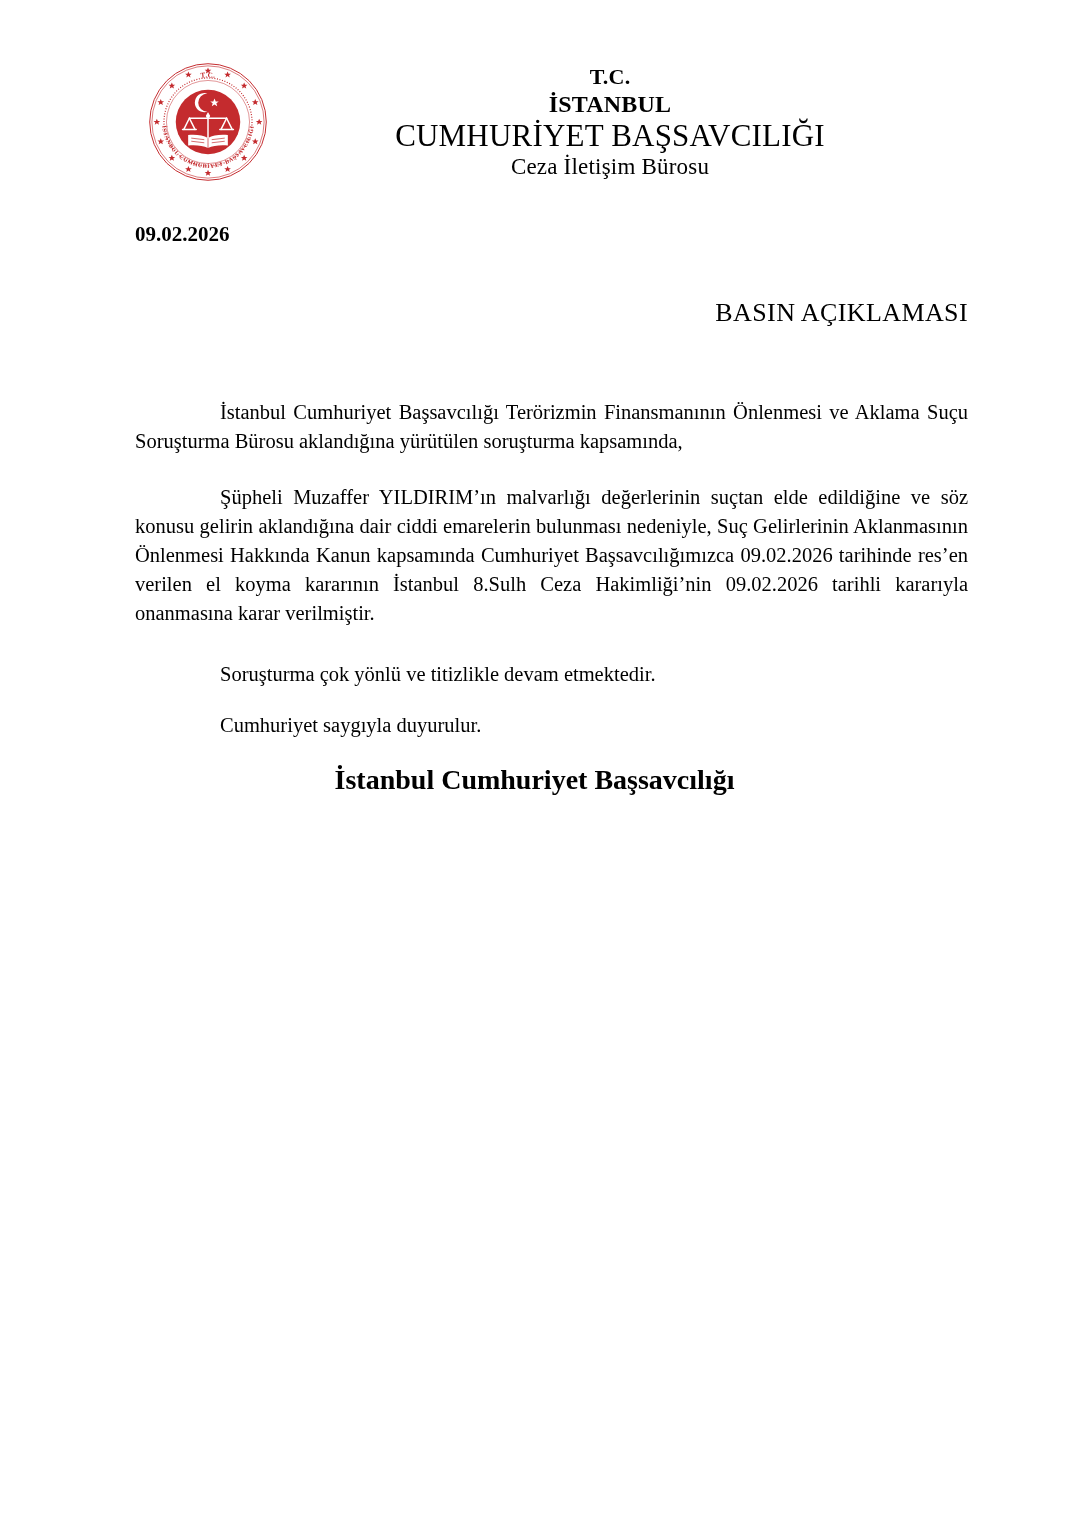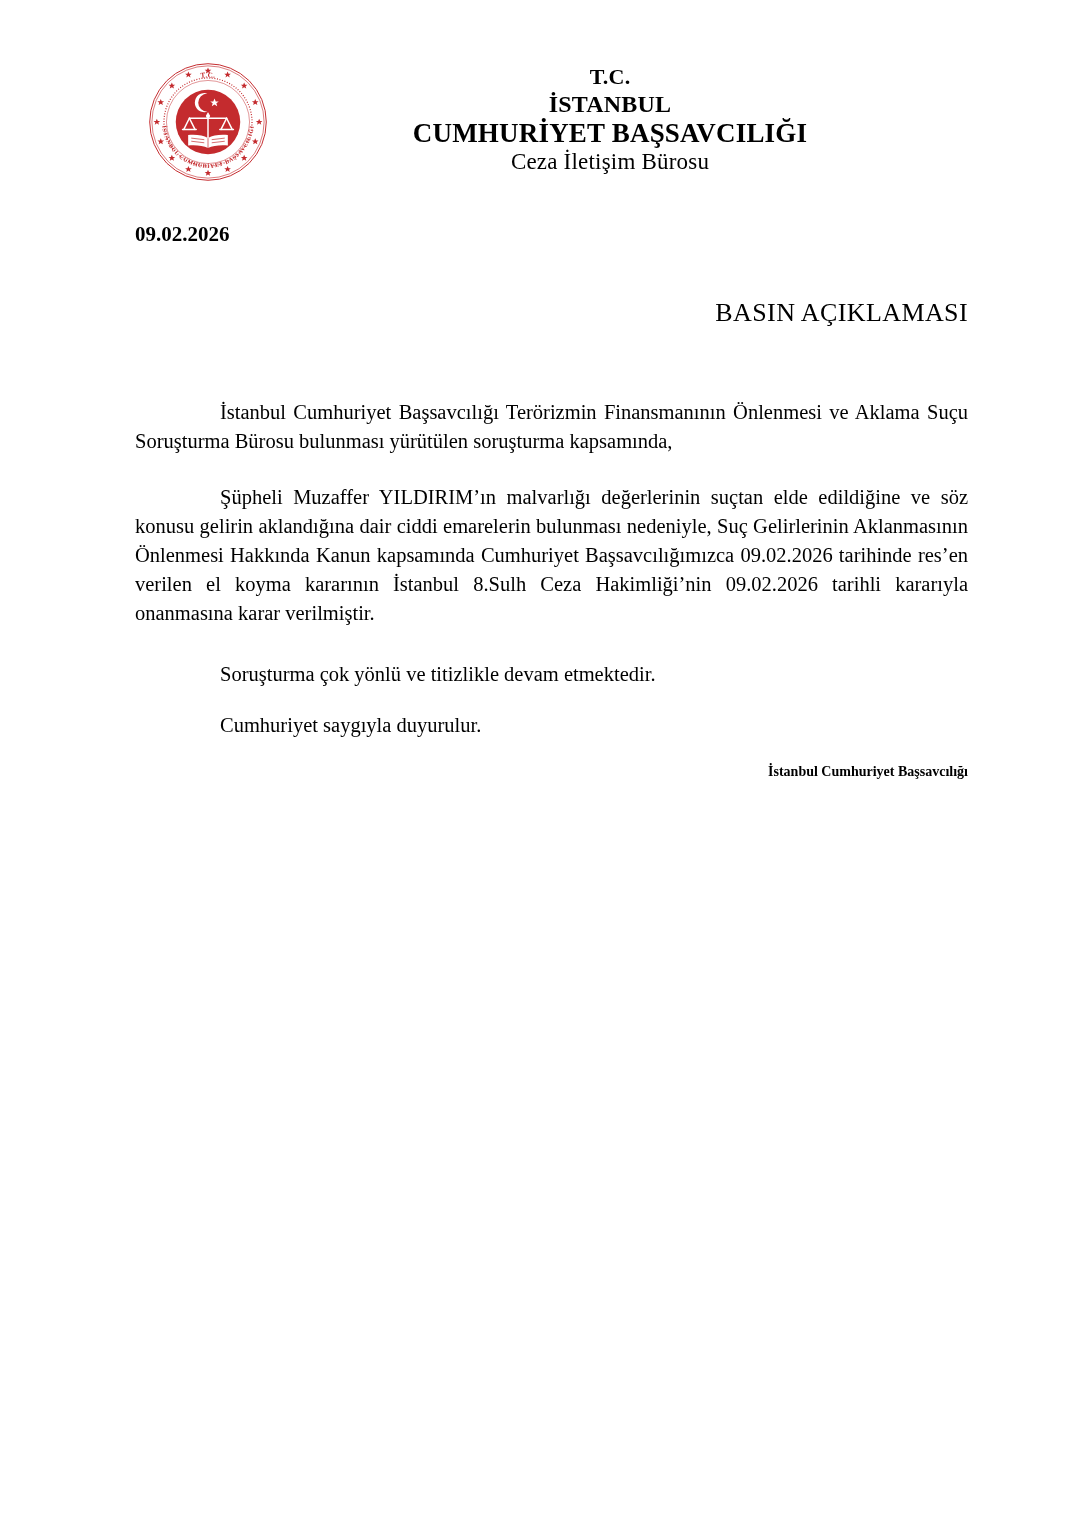--- a/index.html
+++ b/index.html
@@ -53,22 +53,22 @@
     font-size: 22px;
     font-weight: bold;
     letter-spacing: 0.2px;
   }
   .header-text .hl2 {
     font-size: 24px;
     font-weight: bold;
     letter-spacing: 0.2px;
   }
   .header-text .hl3 {
-    font-size: 27px;
-    font-weight: bold;
+    font-size: 31px;
+    font-weight: normal;
     letter-spacing: 0.2px;
   }
   .header-text .hl4 {
     font-size: 23px;
     font-weight: normal;
     letter-spacing: 0.2px;
   }
 
   
   .doc-date {
@@ -114,25 +114,25 @@
     text-align: left;
   }
   .para.tight {
     margin-bottom: 22px;
     margin-top: 32px;
   }
 
   
   .signature {
     position: absolute;
-    left: 135px;
+    left: 118px;
     top: 764px;
     width: 833px;
-    text-align: right;
-    font-size: 14px;
+    text-align: center;
+    font-size: 28px;
     font-weight: bold;
   }
 </style>
 </head>
 <body>
 
 <div class="page">
 
   <div class="letterhead">
 
@@ -221,21 +221,21 @@
       <div class="hl3">CUMHURİYET BAŞSAVCILIĞI</div>
       <div class="hl4">Ceza İletişim Bürosu</div>
     </div>
   </div>
 
   <div class="doc-date">09.02.2026</div>
 
   <div class="doc-title">BASIN AÇIKLAMASI</div>
 
   <div class="body-block">
-    <p class="para">İstanbul Cumhuriyet Başsavcılığı Terörizmin Finansmanının Önlenmesi ve Aklama Suçu Soruşturma Bürosu bulunması yürütülen soruşturma kapsamında,</p>
+    <p class="para">İstanbul Cumhuriyet Başsavcılığı Terörizmin Finansmanının Önlenmesi ve Aklama Suçu Soruşturma Bürosu aklandığına yürütülen soruşturma kapsamında,</p>
     <p class="para">Şüpheli Muzaffer YILDIRIM’ın malvarlığı değerlerinin suçtan elde edildiğine ve söz konusu gelirin aklandığına dair ciddi emarelerin bulunması nedeniyle, Suç Gelirlerinin Aklanmasının Önlenmesi Hakkında Kanun kapsamında Cumhuriyet Başsavcılığımızca 09.02.2026 tarihinde res’en verilen el koyma kararının İstanbul 8.Sulh Ceza Hakimliği’nin 09.02.2026 tarihli kararıyla onanmasına karar verilmiştir.</p>
     <p class="para last-short tight">Soruşturma çok yönlü ve titizlikle devam etmektedir.</p>
     <p class="para last-short">Cumhuriyet saygıyla duyurulur.</p>
   </div>
 
   <div class="signature">İstanbul Cumhuriyet Başsavcılığı</div>
 
 </div>
 
 </body></html>

